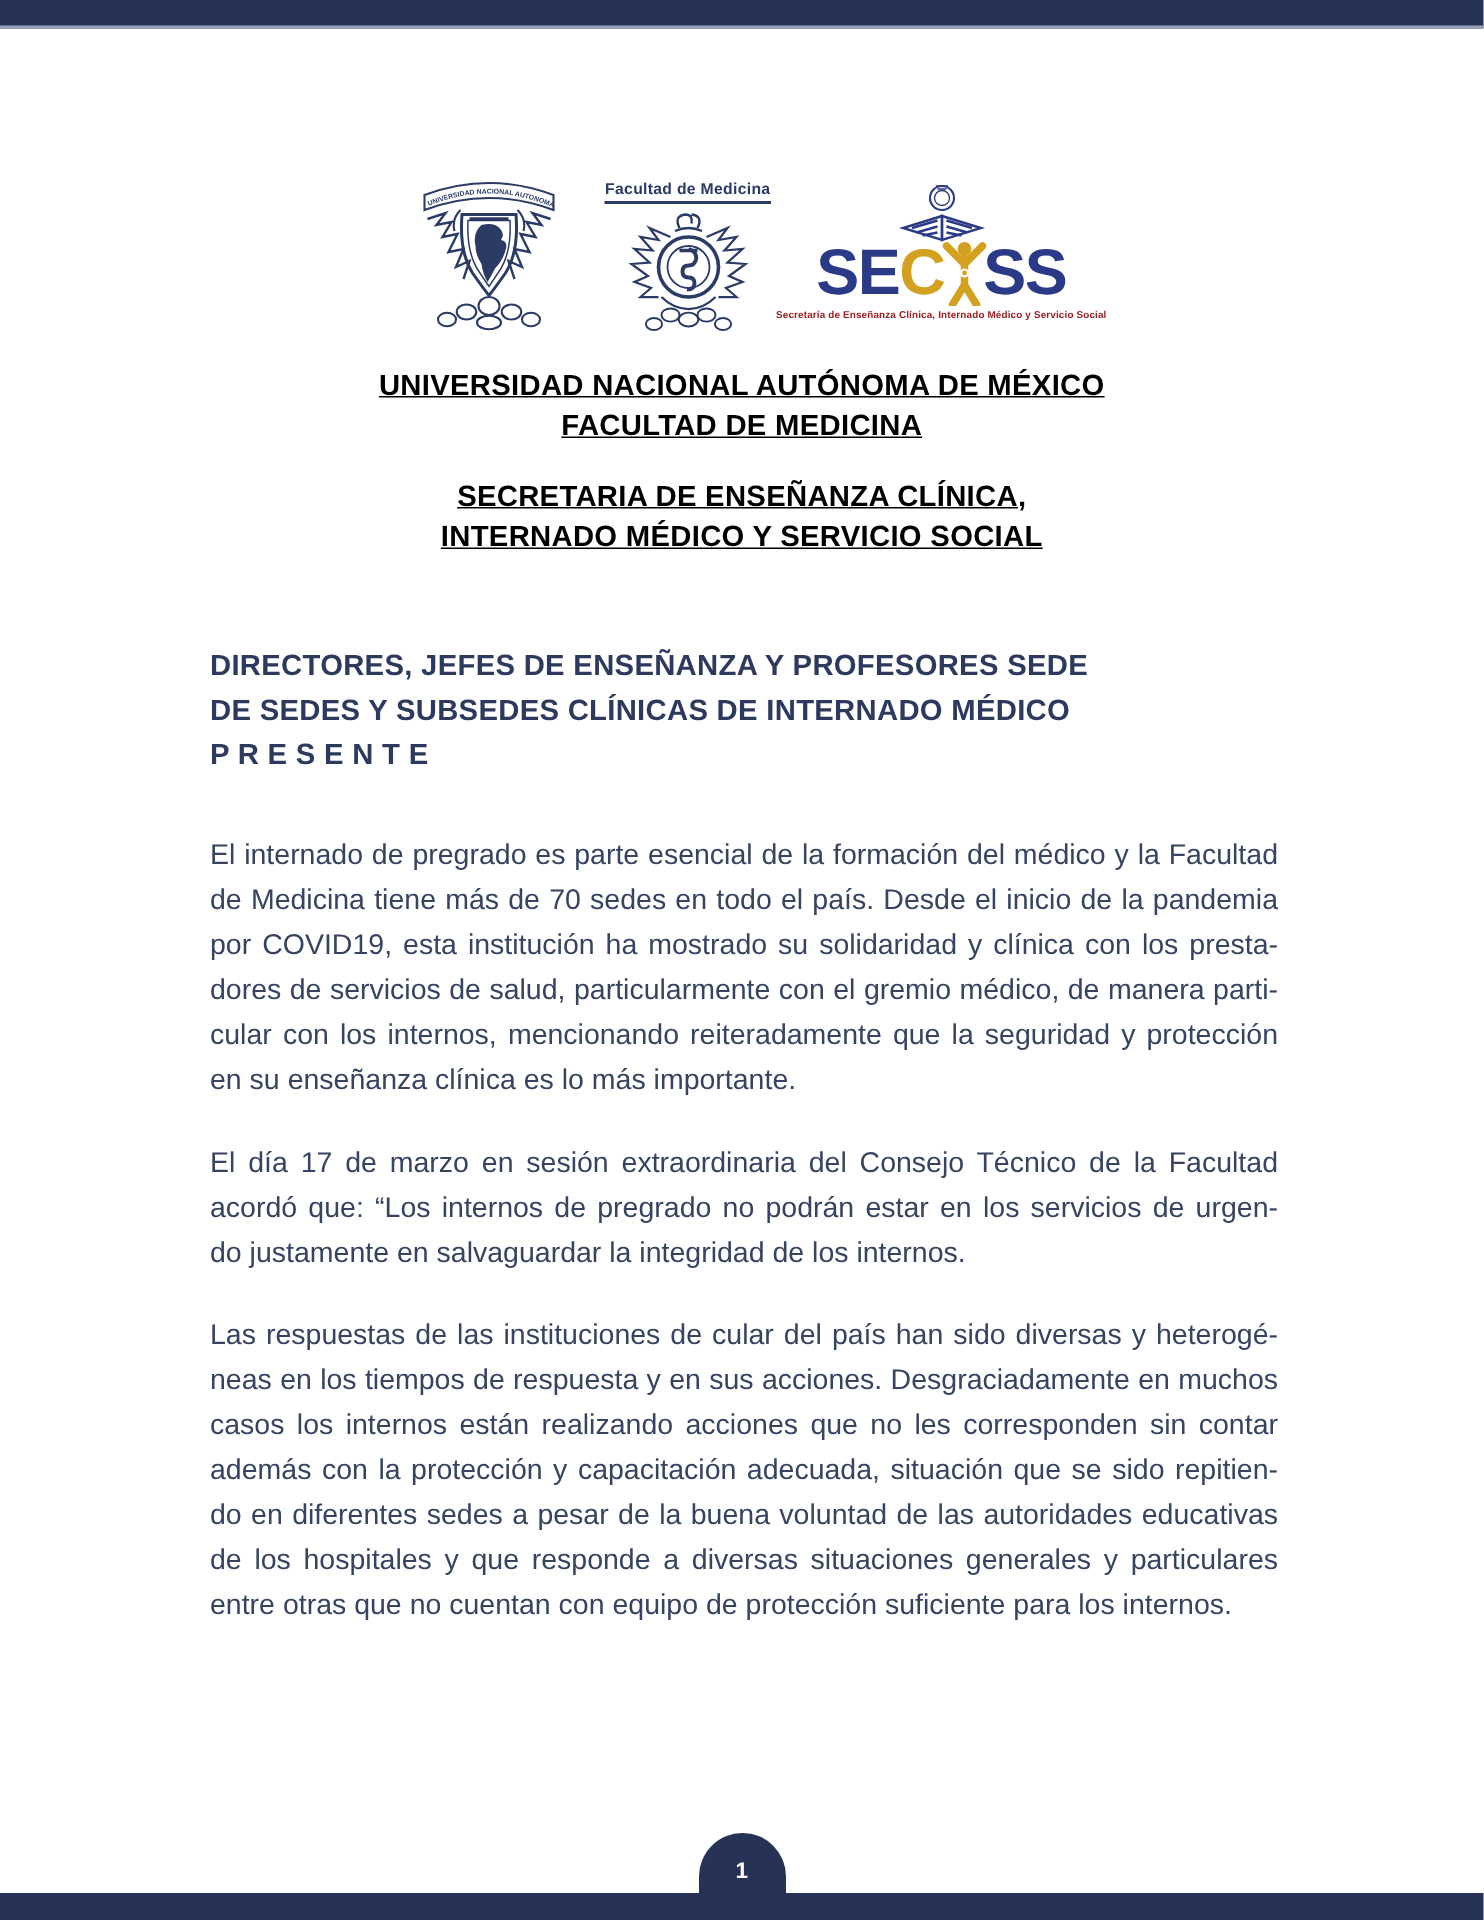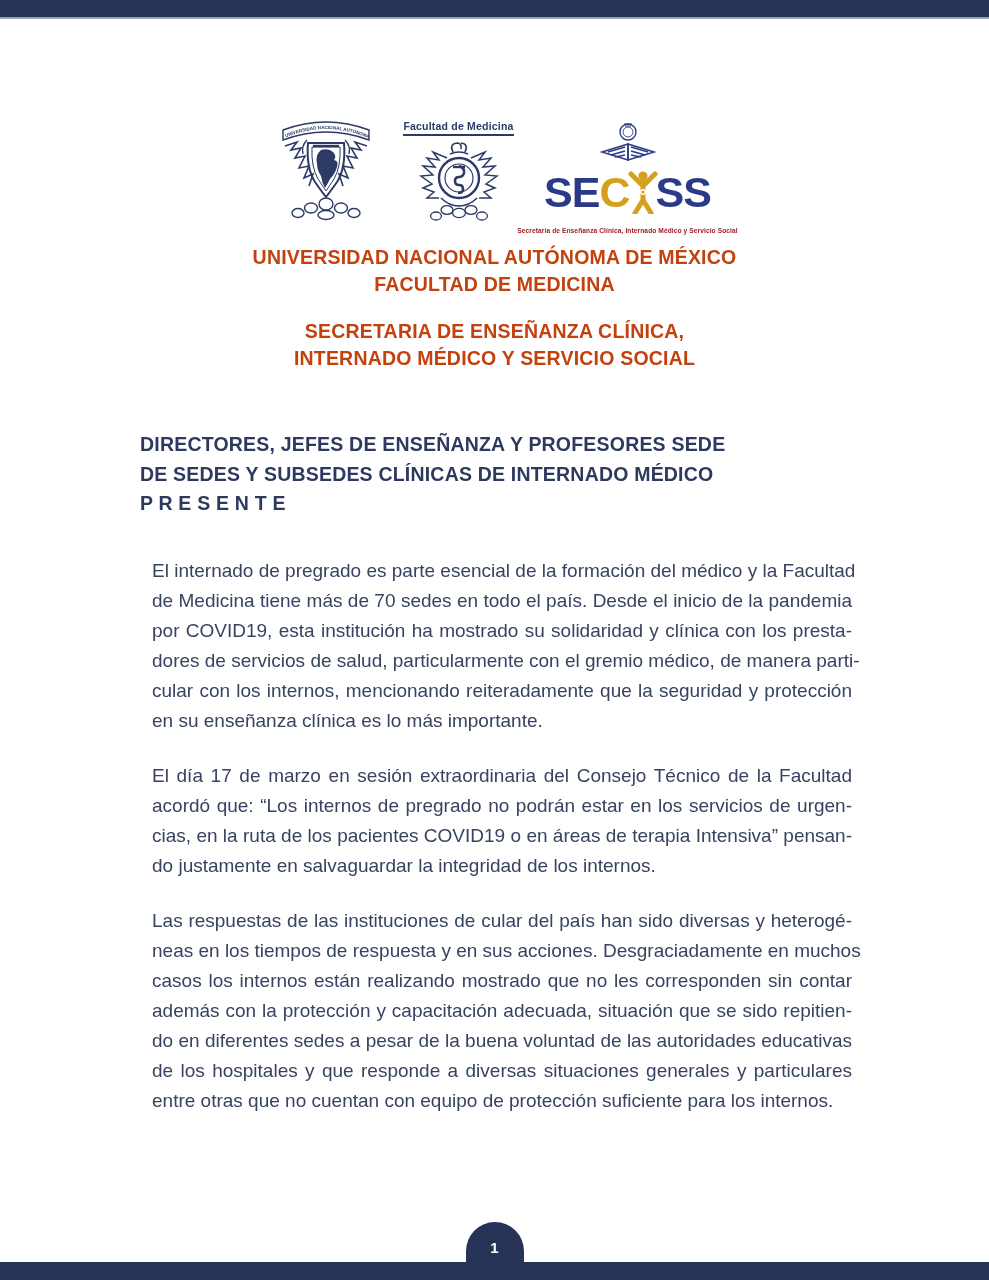--- a/index.html
+++ b/index.html
@@ -36,50 +36,50 @@
     position: absolute; top: 116px; left: 0; right: 0;
     display: flex; justify-content: center; align-items: flex-start; gap: 28px;
   }
   .logo { color: #2c3a66; }
   .fac-logo { display: flex; flex-direction: column; align-items: center; width: 112px; }
   .fac-label {
     font-size: 10.5px; font-weight: bold; color: #2c3a66;
     border-bottom: 2.5px solid #2c3a66; padding-bottom: 2px; white-space: nowrap;
     letter-spacing: .2px; margin-top: 4px;
   }
-  .seciss-logo { display: flex; flex-direction: column; align-items: center; width: 170px; padding-top: 6px; gap: 10px; }
+  .seciss-logo { display: flex; flex-direction: column; align-items: center; width: 170px; padding-top: 6px; }
   .seciss-word { display: flex; align-items: flex-end; line-height: 1; margin-top: -2px; }
   .seciss-word .ltr {
     font-size: 43px; font-weight: bold; letter-spacing: -1px;
     color: #2b3a87; font-family: "Liberation Sans", sans-serif;
   }
   .seciss-word .gold { color: #d4a01f; }
   .seciss-tagline {
     font-size: 6.6px; font-weight: bold; color: #9c1f23;
     white-space: nowrap; margin-top: 3px; letter-spacing: .1px;
   }
 
   
   .title-block {
     position: absolute; top: 244px; left: 0; right: 0;
-    text-align: center; color: #c2410c; font-weight: bold;
-    font-size: 19.5px; line-height: 27px; letter-spacing: .2px;
+    text-align: center; color: #000000; font-weight: bold;
+    font-size: 19.5px; line-height: 27px; letter-spacing: .2px; text-decoration: underline;
   }
   .title-gap { height: 20px; }
 
   
   .addressee {
     position: absolute; top: 430px; left: 140px; right: 155px;
     color: #2d3a5e; font-weight: bold; font-size: 19.5px; line-height: 29.5px;
     letter-spacing: .2px;
   }
 
   
   .body-text {
-    position: absolute; top: 556px; left: 152px; right: 137px;
+    position: absolute; top: 556px; left: 140px; right: 137px;
     color: #374360; font-size: 19px; line-height: 30px;
   }
   .para { margin-bottom: 25px; }
   .line { text-align: justify; text-align-last: justify; white-space: nowrap; }
   .line.last { text-align-last: left; }
 </style>
 </head>
 <body>
 
 <div class="page">
@@ -186,27 +186,26 @@
       <div class="line">El internado de pregrado es parte esencial de la formación del médico y la Facultad</div>
       <div class="line">de Medicina tiene más de 70 sedes en todo el país. Desde el inicio de la pandemia</div>
       <div class="line">por COVID19, esta institución ha mostrado su solidaridad y clínica con los presta-</div>
       <div class="line">dores de servicios de salud, particularmente con el gremio médico, de manera parti-</div>
       <div class="line">cular con los internos, mencionando reiteradamente que la seguridad y protección</div>
       <div class="line last">en su enseñanza clínica es lo más importante.</div>
     </div>
     <div class="para">
       <div class="line">El día 17 de marzo en sesión extraordinaria del Consejo Técnico de la Facultad</div>
       <div class="line">acordó que: “Los internos de pregrado no podrán estar en los servicios de urgen-</div>
-      <div class="line">cias, en la ruta de los pacientes COVID19 o en áreas de terapia Intensiva” pensan-</div>
       <div class="line last">do justamente en salvaguardar la integridad de los internos.</div>
     </div>
     <div class="para">
       <div class="line">Las respuestas de las instituciones de cular del país han sido diversas y heterogé-</div>
       <div class="line">neas en los tiempos de respuesta y en sus acciones. Desgraciadamente en muchos</div>
-      <div class="line">casos los internos están realizando mostrado que no les corresponden sin contar</div>
+      <div class="line">casos los internos están realizando acciones que no les corresponden sin contar</div>
       <div class="line">además con la protección y capacitación adecuada, situación que se sido repitien-</div>
       <div class="line">do en diferentes sedes a pesar de la buena voluntad de las autoridades educativas</div>
       <div class="line">de los hospitales y que responde a diversas situaciones generales y particulares</div>
       <div class="line last">entre otras que no cuentan con equipo de protección suficiente para los internos.</div>
     </div>
   </div>
 
   <div class="page-tab">
     <span class="num">1</span>
   </div>

